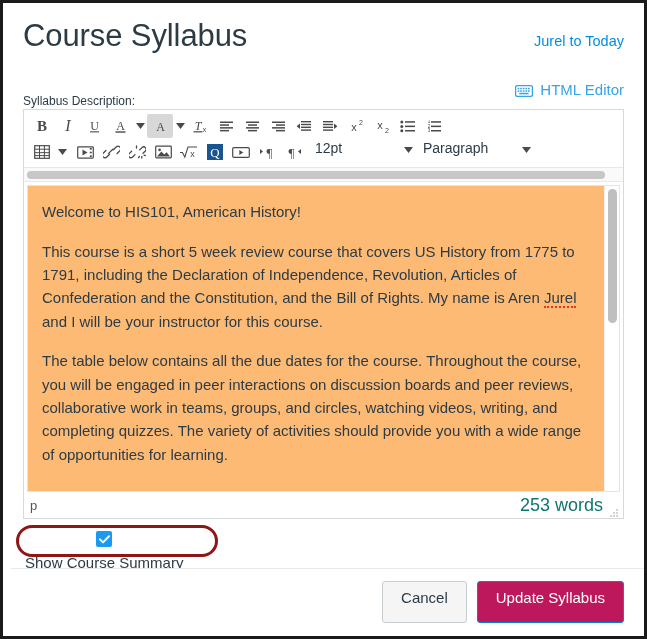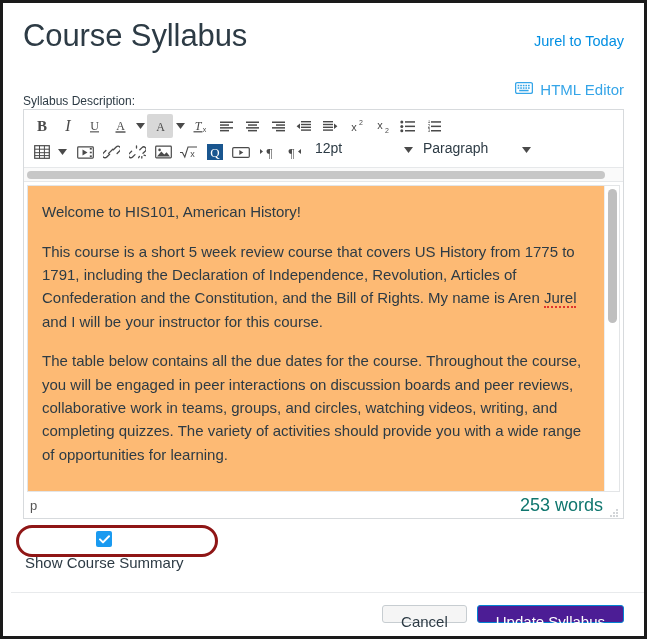--- a/index.html
+++ b/index.html
@@ -48,21 +48,21 @@
     display: flex; align-items: center; justify-content: space-between;
     margin-top: 24px;
     height: 22px;
   }
   .desc-label {
     font-size: 12px;
     color: #2d3b45;
     margin-top: 24px;
   }
   .html-editor {
-    display: flex; align-items: flex-start; gap: 7px;
+    display: flex; align-items: flex-end; gap: 7px;
     color: #35a5e8;
     font-size: 15px;
     cursor: pointer;
   }
   .kb-icon { display: inline-flex; width: 18px; height: 14px; }
 
   
   .editor {
     margin-top: 9px;
     border: 1px solid #d7dadd;
@@ -199,37 +199,37 @@
   }
 
   
   .footer {
     position: absolute;
     left: 8px; right: 0; bottom: 0;
     border-top: 1px solid #e8eaec;
     background: #fff;
     padding: 12px 20px 13px 20px;
     display: flex; justify-content: flex-end; gap: 10px;
-    height: 44px;
+    height: 68px;
   }
   .btn {
     font-size: 15px;
     padding: 8px 18px;
     border-radius: 3px;
     cursor: pointer;
     line-height: 1.1;
     white-space: nowrap;
   }
   .btn-cancel {
     background: #f5f5f5;
     border: 1px solid #c7cdd1;
     color: #2d3b45;
   }
   .btn-primary {
-    background: #4c1d95;
+    background: #be185d;
     border: 1px solid #0483d1;
     color: #ffffff;
   }
 </style>
 </head>
 <body>
 
 <div id="page">
   <div class="inner">
 

